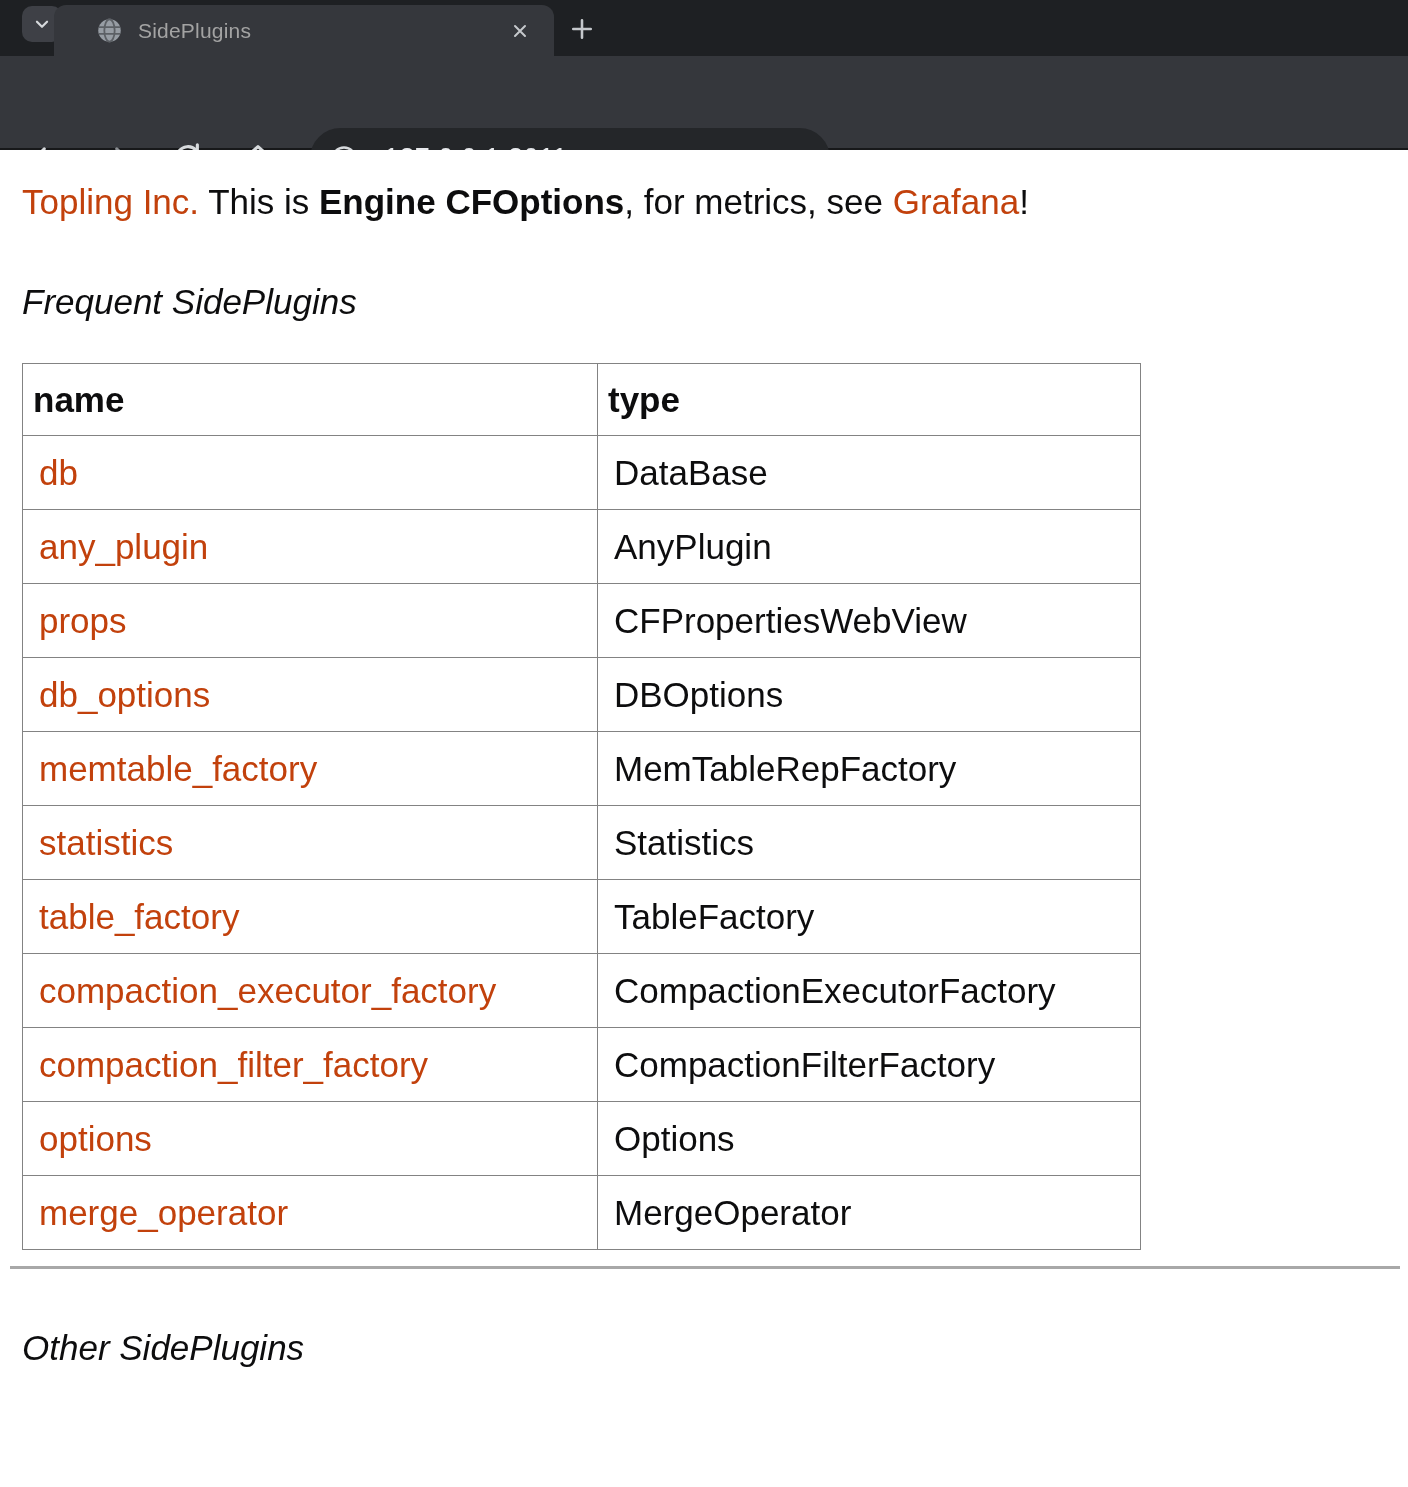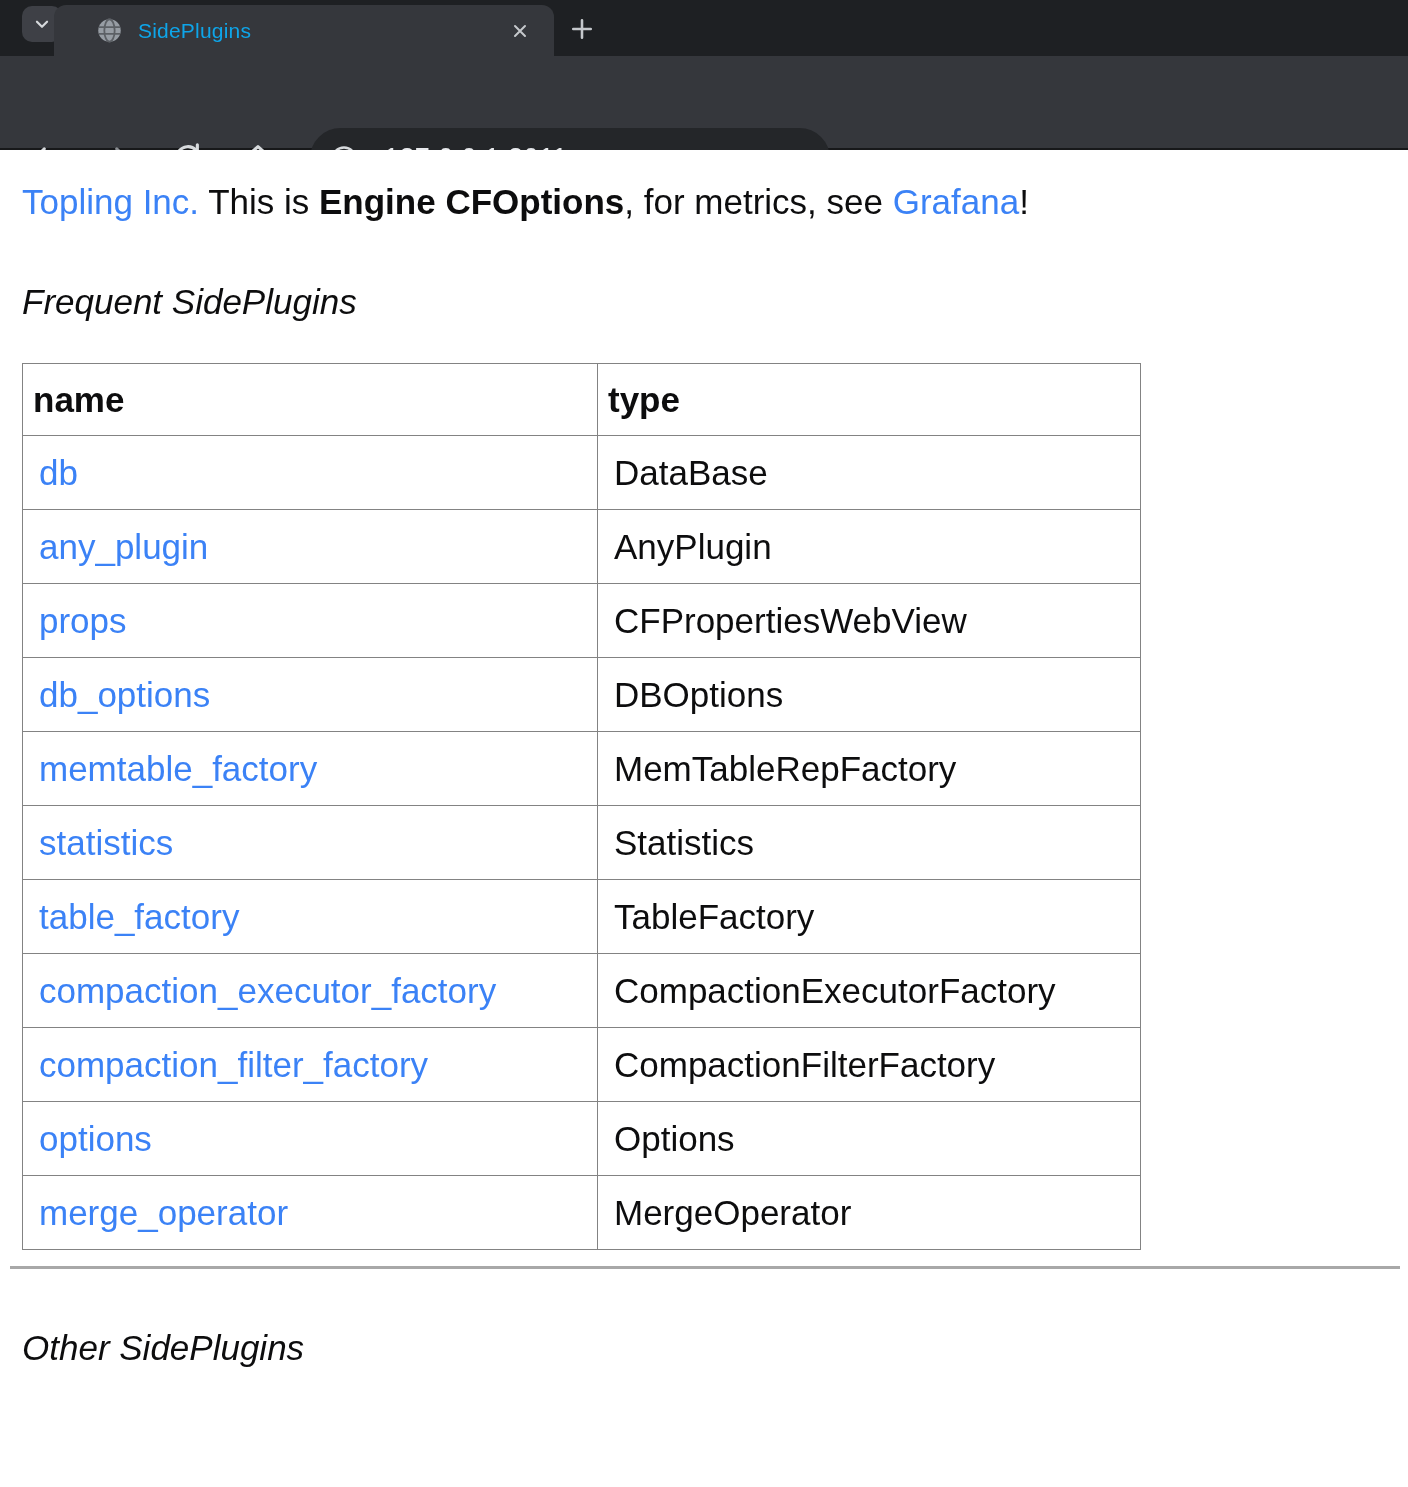--- a/index.html
+++ b/index.html
@@ -7,41 +7,41 @@
               font-family:"Liberation Sans", sans-serif; }
   .screen { position:relative; width:1408px; height:1487px; }
 
   
   .tabstrip { position:absolute; left:0; top:0; width:1408px; height:56px; background:#1e2023; }
   .tab-search-btn { position:absolute; left:22px; top:6px; width:40px; height:36px;
                     border-radius:10px; background:#3e4046; display:flex; align-items:center; justify-content:center; }
   .tab { position:absolute; left:54px; top:5px; width:500px; height:51px; background:#35373c;
          border-radius:12px 12px 0 0; display:flex; align-items:center; }
   .favicon { margin-left:42px; width:27px; height:27px; display:inline-flex; }
-  .tab-title { margin-left:15px; font-size:21px; color:#0ea5e9; letter-spacing:.2px; }
+  .tab-title { margin-left:15px; font-size:21px; color:#a3a3a3; letter-spacing:.2px; }
   .tab-close { position:absolute; right:22px; top:14px; width:24px; height:24px; display:flex; align-items:center; justify-content:center; }
   .new-tab-btn { position:absolute; left:566px; top:13px; width:32px; height:32px; display:flex; align-items:center; justify-content:center; }
 
   .toolbar { position:absolute; left:0; top:56px; width:1408px; height:94px; background:#35373c;
              border-bottom:2px solid #17181a; }
   .nav-btn { position:absolute; top:85px; width:34px; height:34px; }
   .btn-back    { left:28px; }
   .btn-forward { left:99px; }
   .btn-reload  { left:171px; }
   .btn-home    { left:241px; }
   .omnibox { position:absolute; left:310px; top:72px; width:520px; height:61px; border-radius:31px;
              background:#242629; display:flex; align-items:center; }
   .site-info { margin-left:18px; width:32px; height:32px; display:inline-flex; }
   .url { margin-left:24px; font-size:27px; color:#e8eaed; letter-spacing:.4px; }
 
   
   .page { position:absolute; left:0; top:150px; width:1408px; height:1337px; background:#fff;
           padding:31px 20px 0 22px; color:#0d0d0e; }
   .intro { font-size:35px; line-height:42px; }
-  .intro a, .plugins-table a { color:#3b82f6; text-decoration:none; cursor:pointer; }
+  .intro a, .plugins-table a { color:#c2410c; text-decoration:none; cursor:pointer; }
   .intro strong { font-weight:700; }
   .section-title { font-size:35px; line-height:42px; margin-top:58px;font-style:italic; }
 
   .plugins-table { border-collapse:collapse; table-layout:fixed; width:1118px; margin-top:40px; }
   .plugins-table th, .plugins-table td { border:1.5px solid #838383; text-align:left;
         font-size:35px; line-height:41px; overflow:hidden; white-space:nowrap; }
   .plugins-table th { font-weight:700; padding:15px 10px; }
   .plugins-table td { font-weight:400; padding:16px 16px; }
 
   .divider { border:0; border-top:3px solid #a8a8a8; margin:16px 0 0 -12px; width:1390px; }

